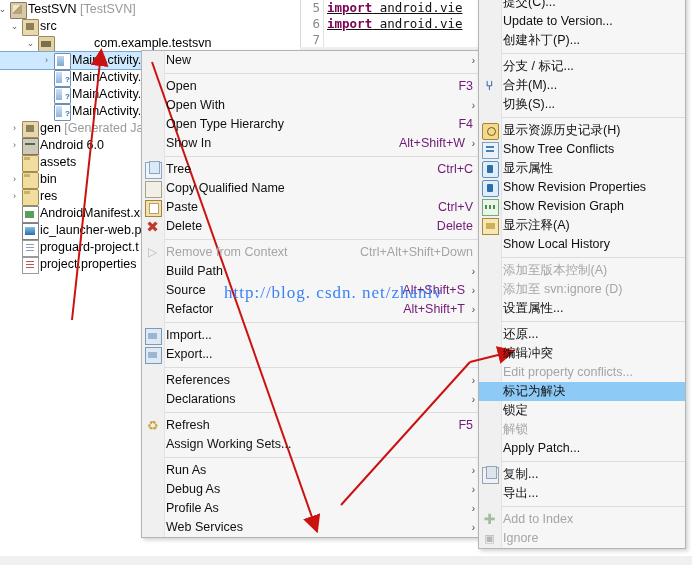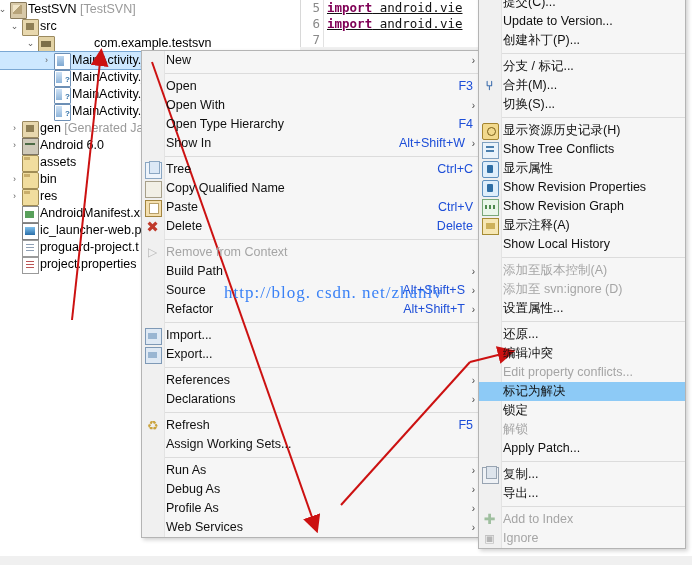--- a/index.html
+++ b/index.html
@@ -109,21 +109,21 @@
     border:1px solid #b4b4b4;
     box-shadow:2px 2px 4px rgba(0,0,0,.18);
     font-size:12.5px;
   }
   .menu .strip{position:absolute;left:0;top:0;bottom:0;width:22px;background:#f0f0f0;border-right:1px solid #e3e3e3;}
   .mi{
     position:relative;height:19px;line-height:19px;
     padding-left:24px;padding-right:8px;white-space:nowrap;color:#101010;
   }
   .mi .lbl{position:relative;z-index:2;}
-  .mi .acc{position:absolute;right:16px;top:0;line-height:19px;color:#1d4ed8;z-index:2;}
+  .mi .acc{position:absolute;right:16px;top:0;line-height:19px;color:#701a75;z-index:2;}
   .mi .acc.noarrow{right:8px;}
   .mi .arr{position:absolute;right:6px;top:0;line-height:19px;color:#444;font-size:10px;z-index:2;}
   .mi .mico{position:absolute;left:3px;top:2px;width:15px;height:15px;z-index:2;}
   .mi.dis,.mi.dis .acc{color:#a5a5a5;}
   .mi.hi{background:#8dcaf6;}
   .sep{height:1px;background:#dcdcdc;margin:3px 0 3px 22px;}
 
   
   .mc{display:block;width:15px;height:15px;position:relative;}
   .mc-copy{background:#eef4fb;border:1px solid #8aa6c2;}
@@ -326,21 +326,21 @@
           <span class="mc mc-copy"></span>
         </span><span class="lbl">Tree</span><span class="acc noarrow">Ctrl+C</span></div>
       <div class="mi"><span class="mico">
           <span class="mc mc-copyq"></span>
         </span><span class="lbl">Copy Qualified Name</span></div>
       <div class="mi"><span class="mico">
           <span class="mc mc-paste"></span>
         </span><span class="lbl">Paste</span><span class="acc noarrow">Ctrl+V</span></div>
       <div class="mi"><span class="mico mc-del">✖</span><span class="lbl">Delete</span><span class="acc noarrow">Delete</span></div>
       <div class="sep"></div>
-      <div class="mi dis"><span class="mico mc-rm">▷</span><span class="lbl">Remove from Context</span></div>
+      <div class="mi dis"><span class="mico mc-rm">▷</span><span class="lbl">Remove from Context</span><span class="acc noarrow">Ctrl+Alt+Shift+Down</span></div>
       <div class="mi"><span class="lbl">Build Path</span><span class="arr">›</span></div>
       <div class="mi"><span class="lbl">Source</span><span class="acc">Alt+Shift+S</span><span class="arr">›</span></div>
       <div class="mi"><span class="lbl">Refactor</span><span class="acc">Alt+Shift+T</span><span class="arr">›</span></div>
       <div class="sep"></div>
       <div class="mi"><span class="mico">
           <span class="mc mc-imp"></span>
         </span><span class="lbl">Import...</span></div>
       <div class="mi"><span class="mico">
           <span class="mc mc-imp"></span>
         </span><span class="lbl">Export...</span></div>

